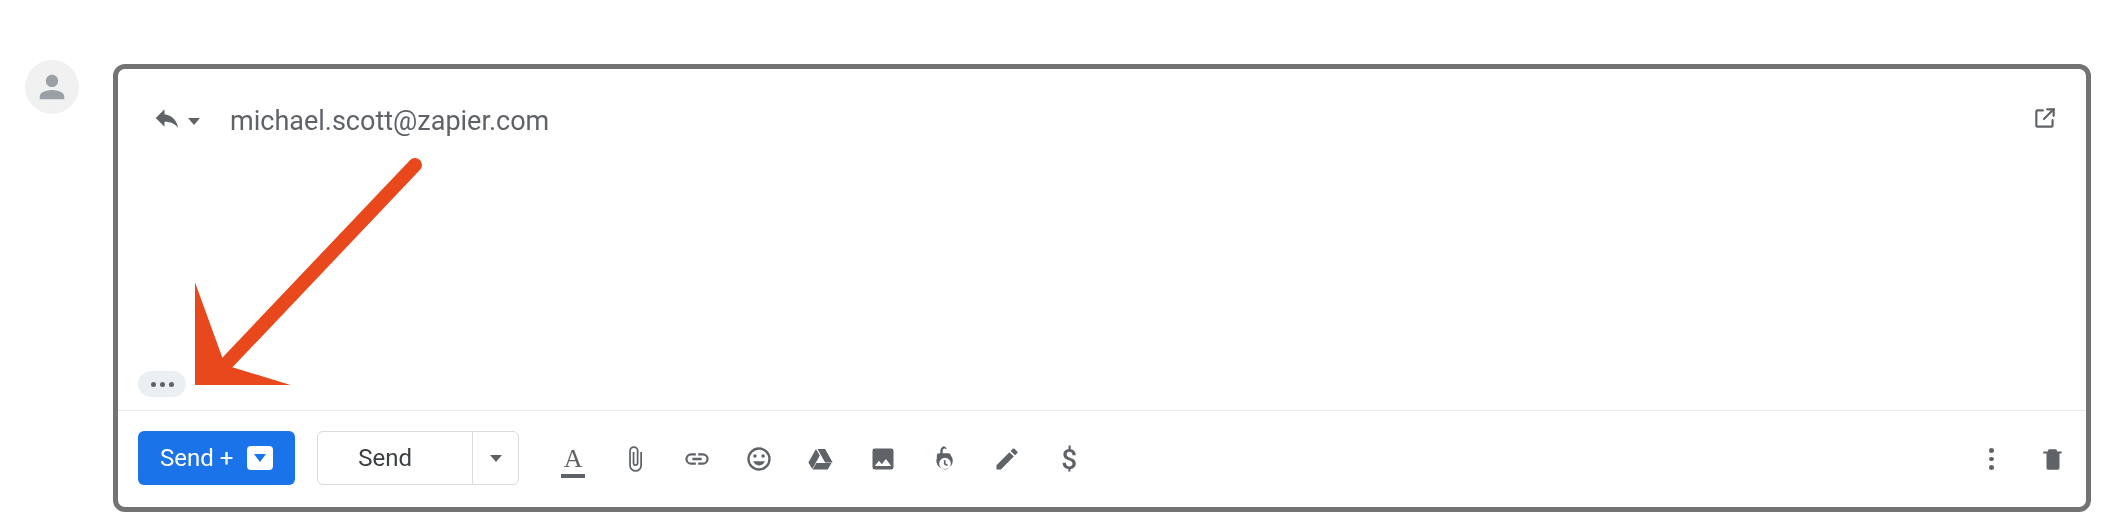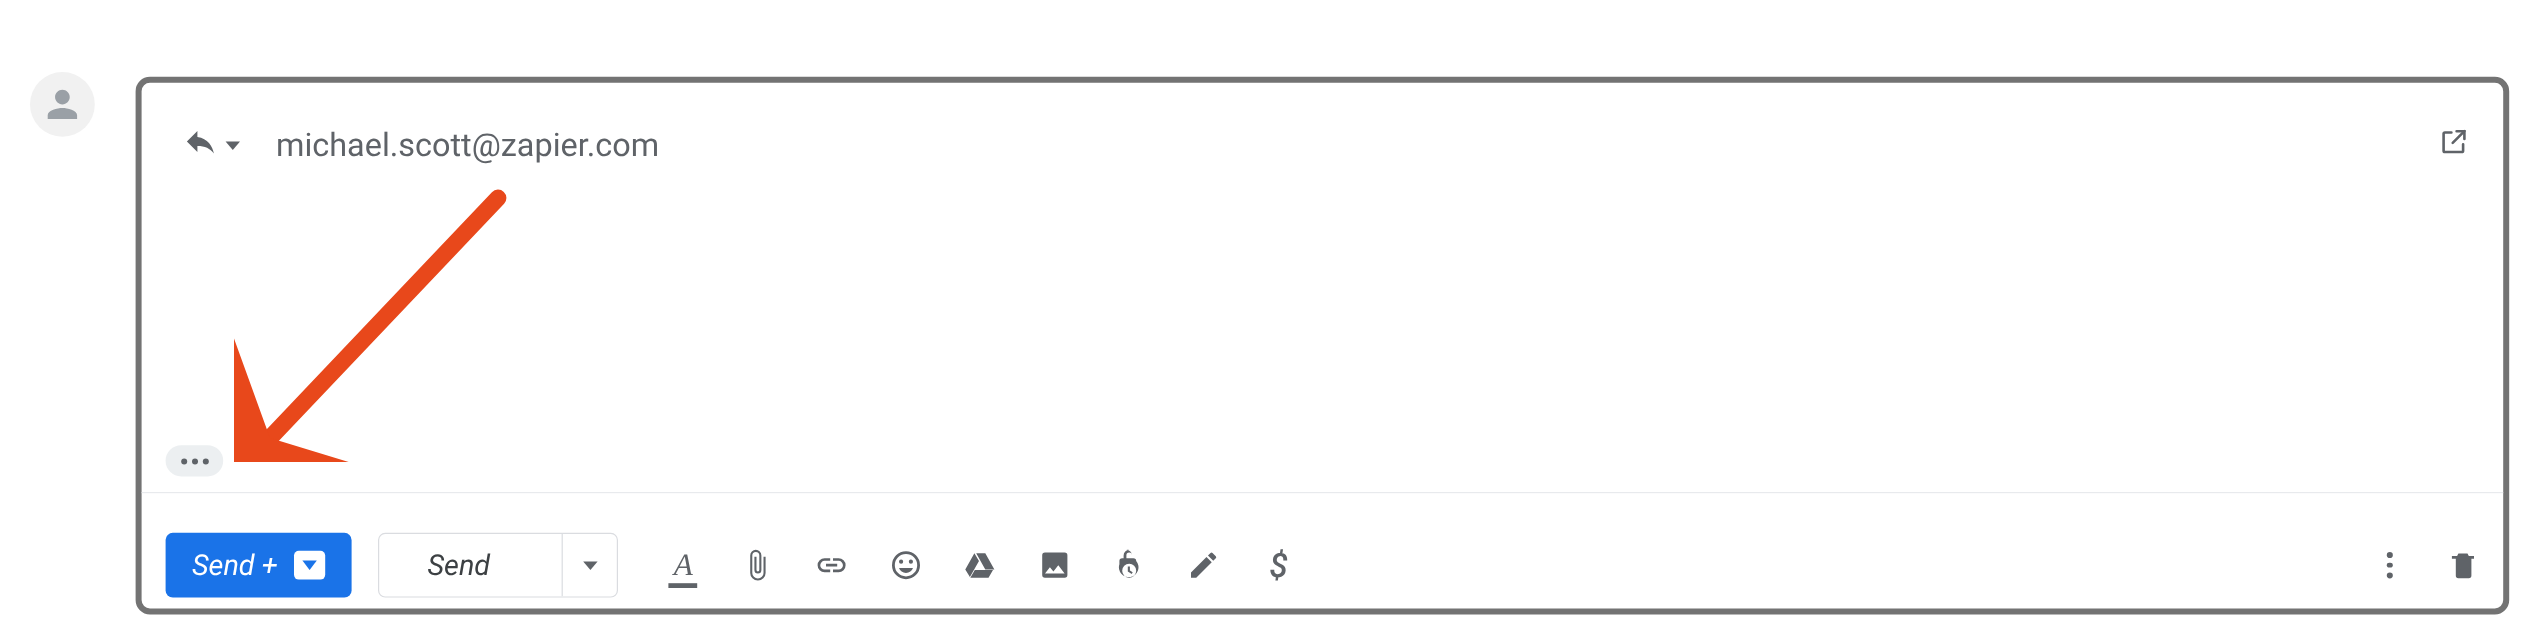--- a/index.html
+++ b/index.html
@@ -100,26 +100,24 @@
     left: 0; right: 0;
     bottom: 96px;
     height: 1px;
     background: #e8eaed;
   }
 
   .toolbar {
     position: absolute;
     left: 20px;
     right: 20px;
-    bottom: 8px;
+    bottom: 20px;
     height: 56px;
     display: flex;
-    align-items: center;
     gap: 22px;
-    font-style: italic;
   }
 
   .sendplus {
     background: #1a73e8;
     color: #fff;
     border-radius: 6px;
     height: 54px;
     padding: 0 22px;
     display: flex;
     align-items: center;

